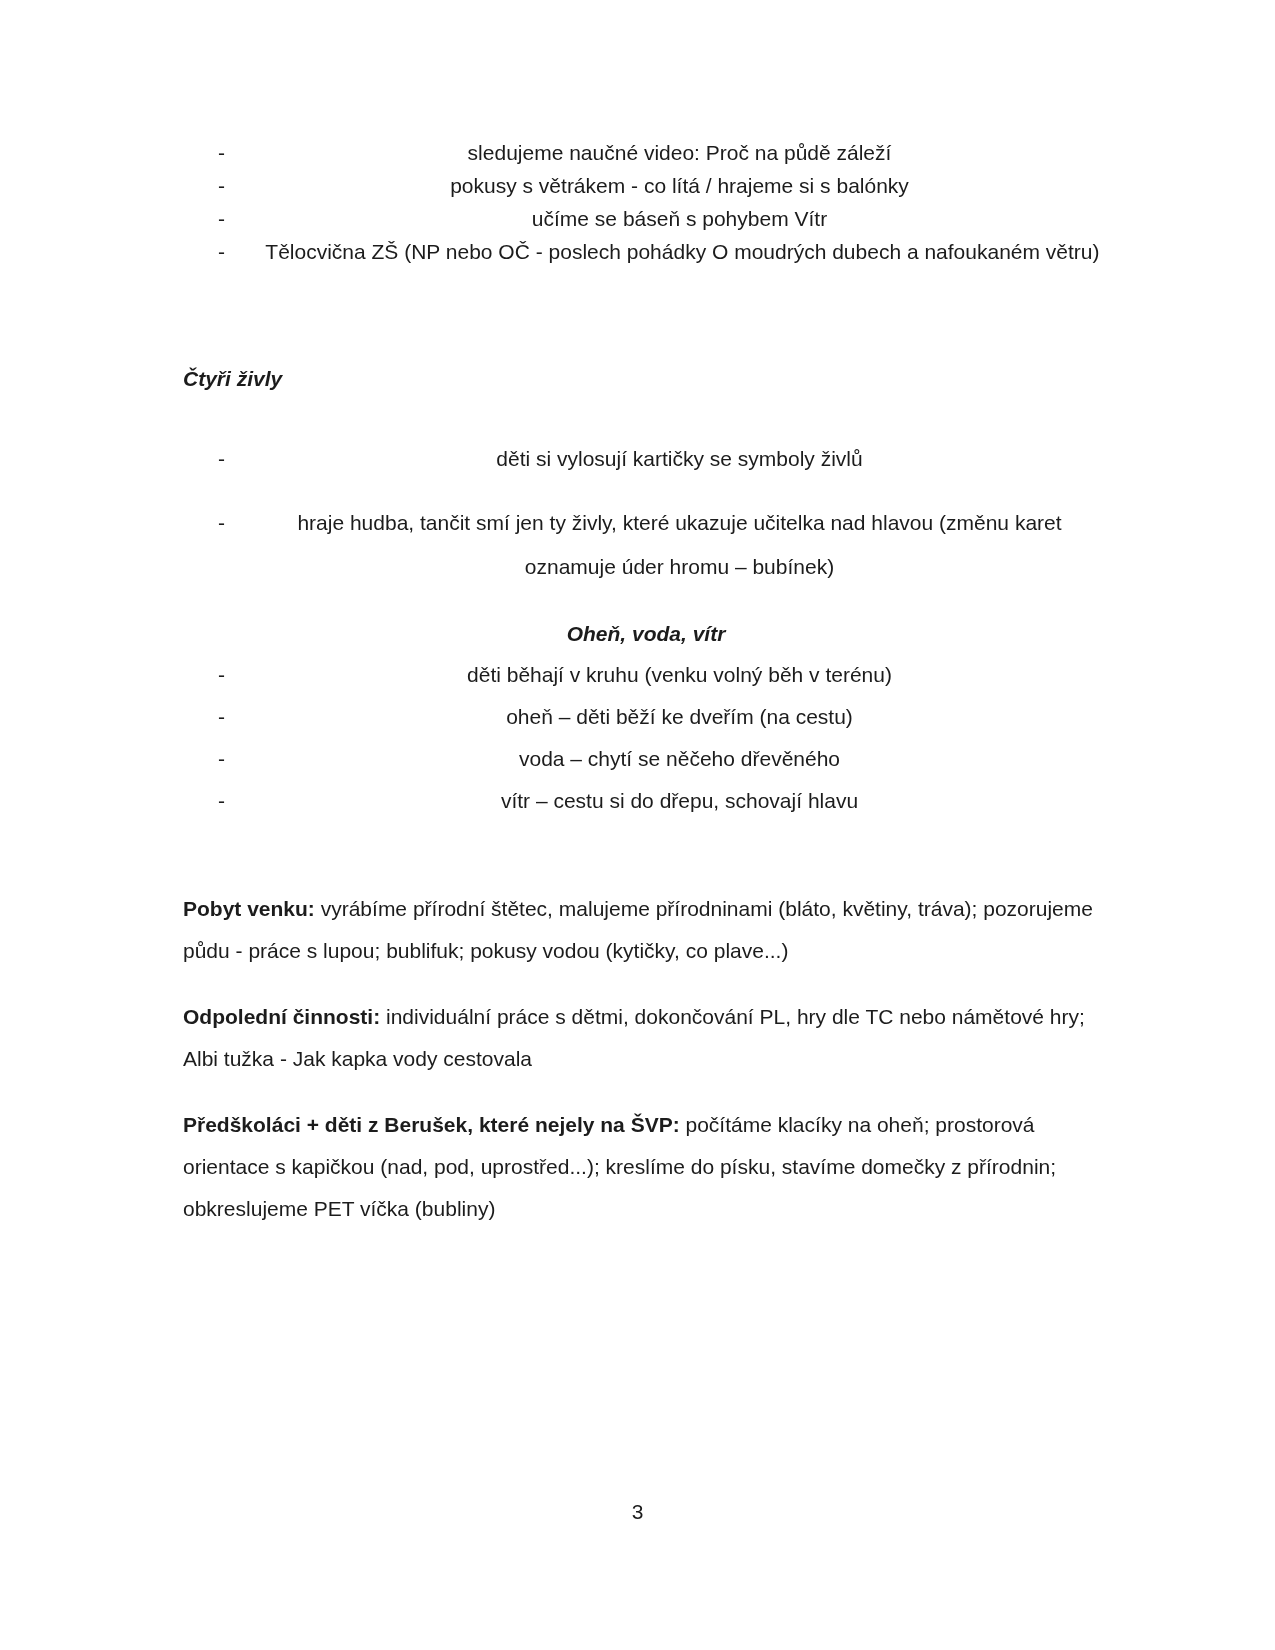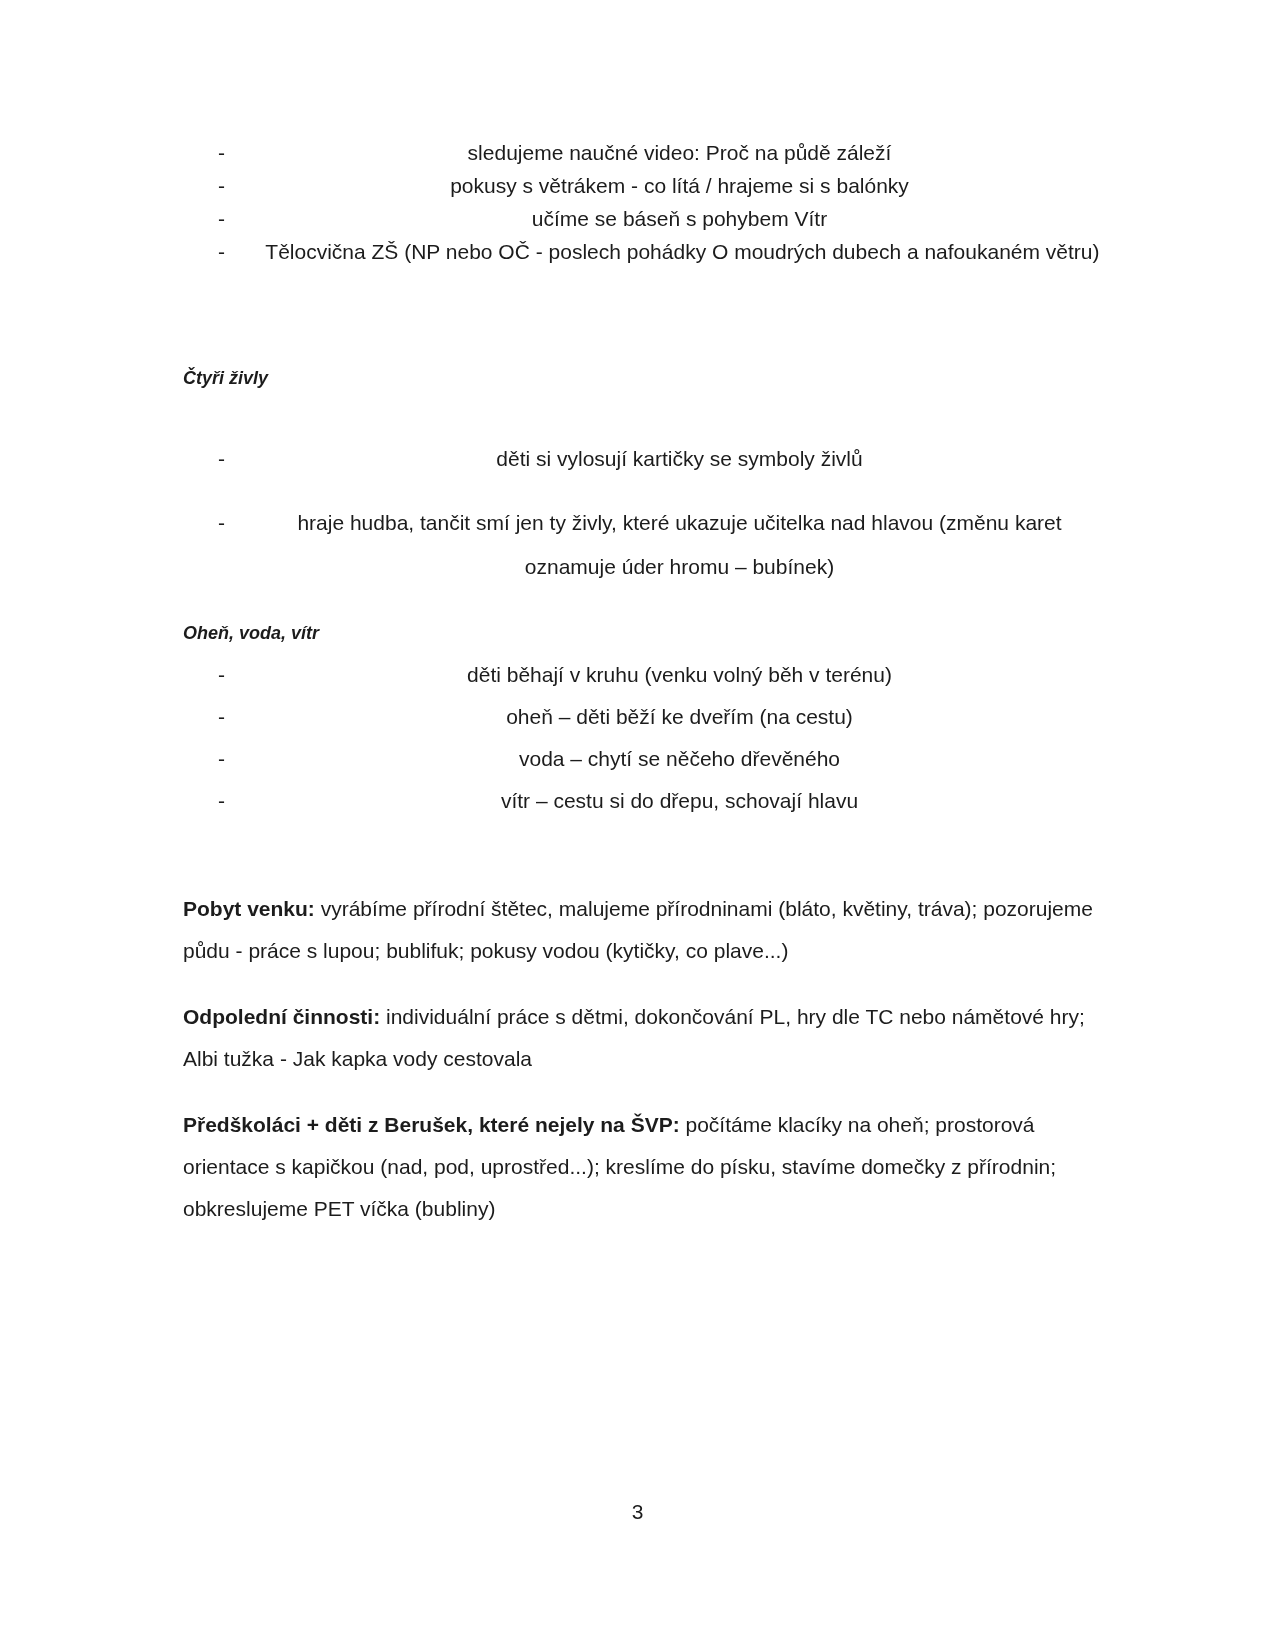--- a/index.html
+++ b/index.html
@@ -38,28 +38,28 @@
     text-align: center;
   }
   .list-tight { line-height: 33px; }
   .list-spaced { line-height: 44px; }
   .list-spaced li { margin-bottom: 20px; }
   .list-spaced li:last-child { margin-bottom: 0; }
   .list-medium { line-height: 42px; }
   .list-medium li { margin-bottom: 0; }
   
   .doc-heading {
-    font-size: 18px;
+    font-size: 21px;
     font-weight: bold;
     font-style: italic;
     line-height: 33px;
     margin: 0;
   }
   .h-ctyri { margin-top: 94px; margin-bottom: 42px; }
-  .h-ohen { margin-top: 28px; margin-bottom: 4px; }
+  .h-ohen { margin-top: 28px; margin-bottom: 4px; text-align: center; }
   
   .paras { margin-top: 66px; }
   .doc-para {
     line-height: 42px;
     margin: 0 0 24px 0;
   }
   .doc-para .lead { font-weight: bold; }
   .doc-para .ptext { white-space: pre-wrap; }
   
   .footer {

